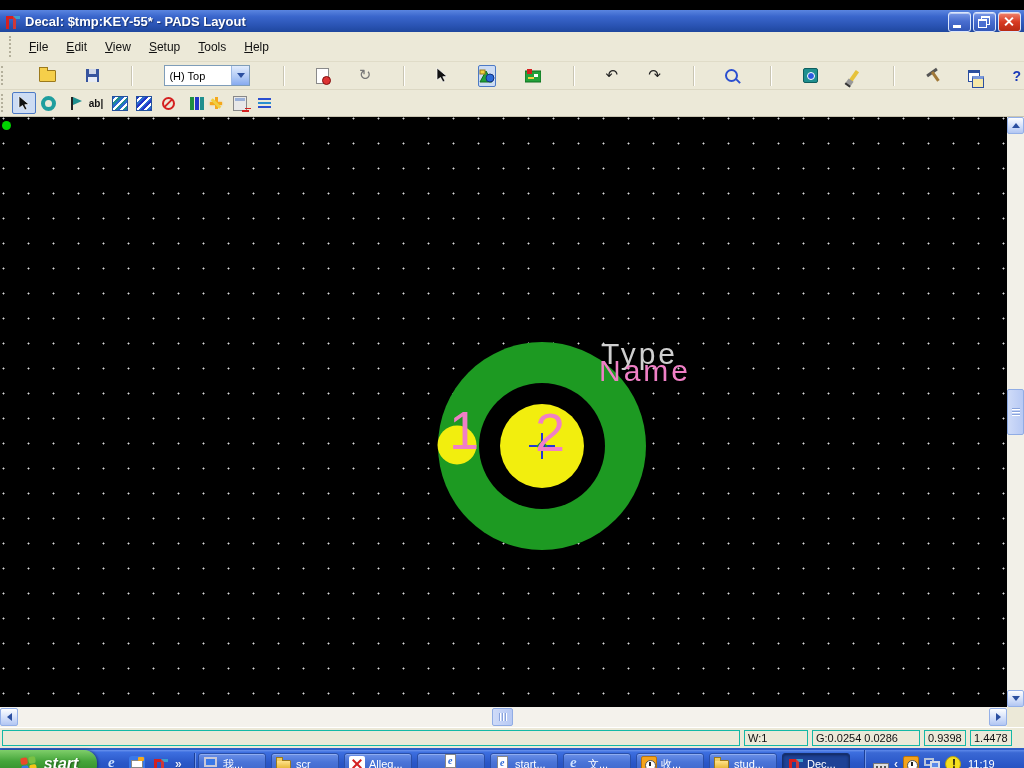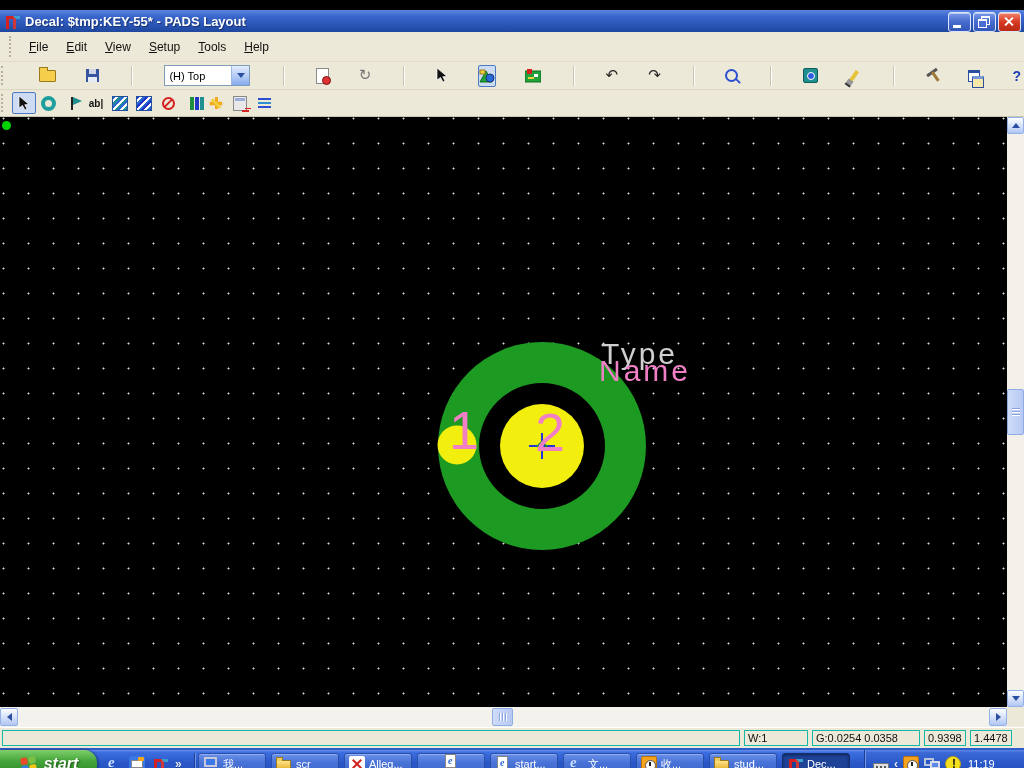--- a/index.html
+++ b/index.html
@@ -341,21 +341,21 @@
       </div>
     <div class="sbtn" style="right:0;top:1px;left:auto;">
         <span class="tri-right"></span>
       </div>
   </div>
   <div class="corner"></div>
 
   <div class="statusbar">
     <div class="spanel" style="left:2px;width:738px;"></div>
     <div class="spanel" style="left:744px;width:64px;">W:1</div>
-    <div class="spanel" style="left:812px;width:108px;">G:0.0254 0.0358</div>
+    <div class="spanel" style="left:812px;width:108px;">G:0.0254 0.0286</div>
     <div class="spanel" style="left:924px;width:42px;">0.9398</div>
     <div class="spanel" style="left:970px;width:42px;">1.4478</div>
   </div>
 
   <div class="taskbar">
     <div class="startbtn">
       <svg width="20" height="20">
         <g transform="rotate(-8 10 10)">
           <rect x="2" y="3" width="7" height="7" rx="2" fill="#e84a2a"></rect>
           <rect x="10" y="3" width="7" height="7" rx="2" fill="#7ac143"></rect>

